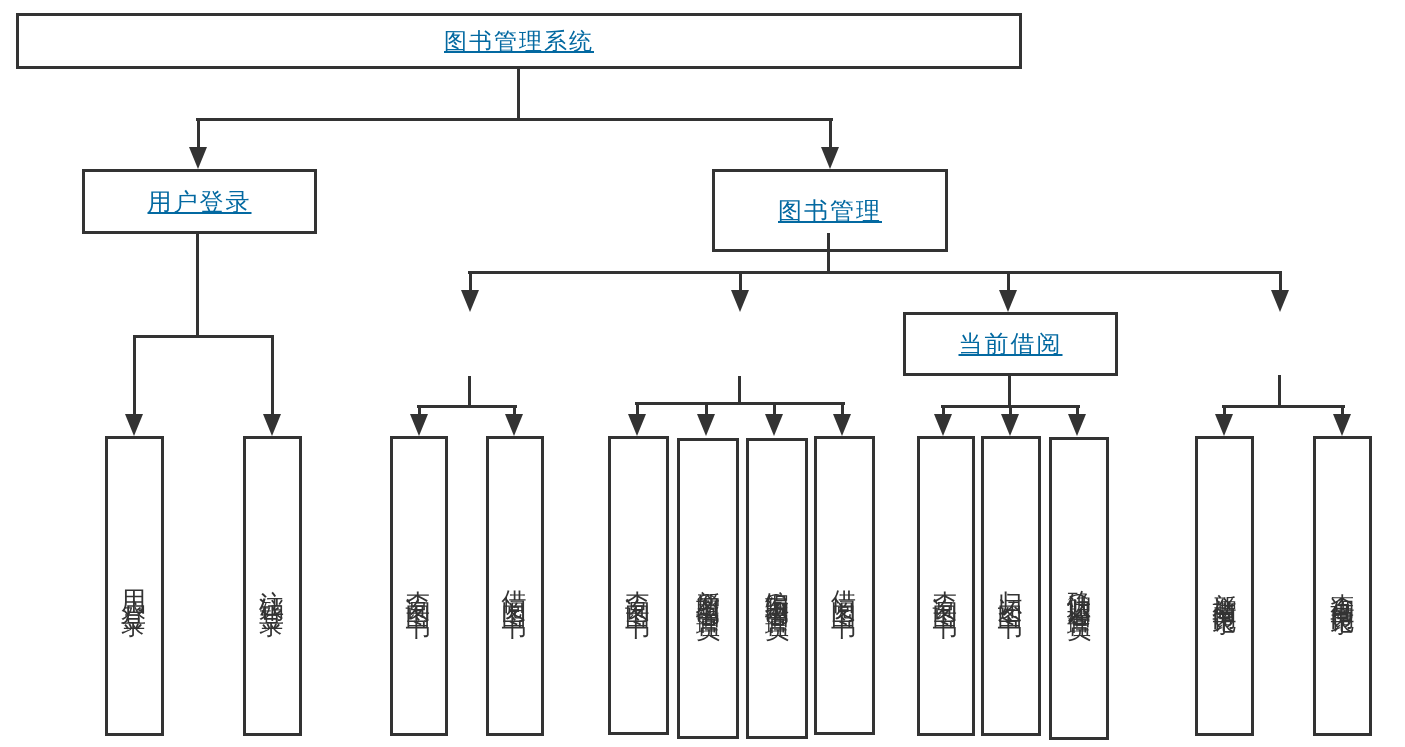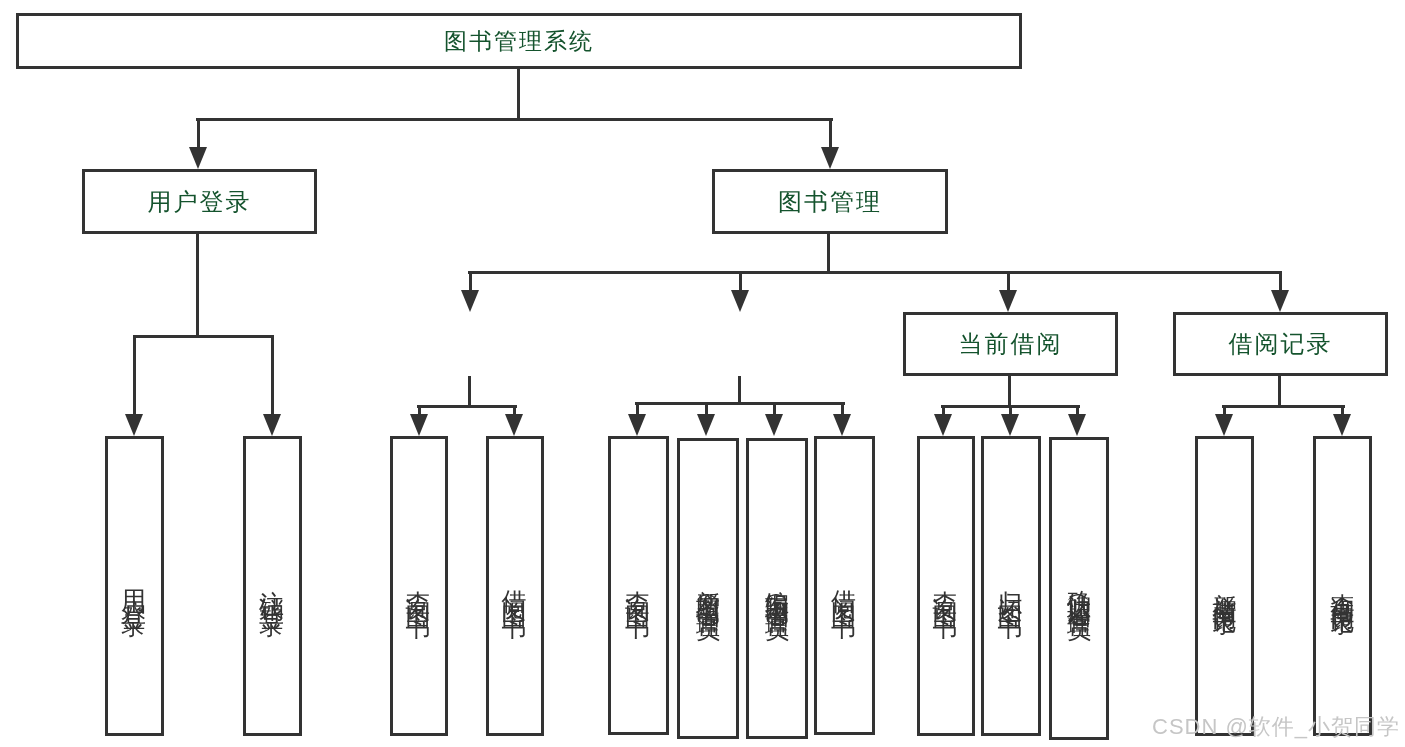--- a/index.html
+++ b/index.html
@@ -3,21 +3,21 @@
 <meta charset="utf-8">
 <style>
   html,body{margin:0;padding:0;background:#fff;}
   .canvas{
     position:relative;width:1405px;height:747px;background:#ffffff;overflow:hidden;
     font-family:"Liberation Sans","DejaVu Sans",sans-serif;
   }
   .node{
     position:absolute;box-sizing:border-box;border:3px solid #333333;background:#ffffff;
     display:flex;align-items:center;justify-content:center;
-    color:#14532d;font-size:24px;letter-spacing:2px;white-space:nowrap;
+    color:#0369a1;font-size:24px;letter-spacing:2px;white-space:nowrap;text-decoration:underline;
   }
   .node.top{font-size:23px;}
   .leaf{
     position:absolute;box-sizing:border-box;border:3px solid #333333;background:#ffffff;
     display:flex;align-items:center;justify-content:center;
     color:#333333;font-size:25px;
     writing-mode:vertical-rl;text-orientation:mixed;letter-spacing:8px;
   }
   .leaf.long{letter-spacing:4px;font-size:24px;}
   .vline,.hline{position:absolute;background:#333333;}
@@ -45,21 +45,21 @@
   <div class="arrow" style="left:189px;top:121px;height:48px;">
       <div class="shaft"></div>
       <div class="head"></div>
     </div>
   <div class="arrow" style="left:821px;top:121px;height:48px;">
       <div class="shaft"></div>
       <div class="head"></div>
     </div>
 
   <div class="node" style="left:82px;top:169px;width:235px;height:65px;">用户登录</div>
-  <div class="node" style="left:712px;top:169px;width:236px;height:65px;">图书管理</div>
+  <div class="node" style="left:712px;top:169px;width:236px;height:83px;">图书管理</div>
 
   <div class="vline" style="left:196px;top:233px;width:3px;height:105px;"></div>
   <div class="hline" style="left:133px;top:335px;width:141px;height:3px;"></div>
   <div class="arrow" style="left:125px;top:338px;height:98px;">
       <div class="shaft"></div>
       <div class="head"></div>
     </div>
   <div class="arrow" style="left:263px;top:338px;height:98px;">
       <div class="shaft"></div>
       <div class="head"></div>
@@ -78,21 +78,20 @@
   <div class="arrow" style="left:999px;top:274px;height:38px;">
       <div class="shaft"></div>
       <div class="head"></div>
     </div>
   <div class="arrow" style="left:1271px;top:274px;height:38px;">
       <div class="shaft"></div>
       <div class="head"></div>
     </div>
 
   <div class="node" style="left:903px;top:312px;width:215px;height:64px;">当前借阅</div>
-  <div class="node" style="left:1173px;top:312px;width:215px;height:64px;">借阅记录</div>
 
   <div class="vline" style="left:468px;top:376px;width:3px;height:32px;"></div>
   <div class="hline" style="left:417px;top:405px;width:100px;height:3px;"></div>
   <div class="arrow" style="left:410px;top:408px;height:28px;">
       <div class="shaft"></div>
       <div class="head"></div>
     </div>
   <div class="arrow" style="left:505px;top:408px;height:28px;">
       <div class="shaft"></div>
       <div class="head"></div>
@@ -154,15 +153,14 @@
   <div class="leaf long" style="left:746px;top:438px;width:62px;height:301px;">编辑图书（管理员）</div>
   <div class="leaf" style="left:814px;top:436px;width:61px;height:299px;">借阅图书</div>
 
   <div class="leaf" style="left:917px;top:436px;width:58px;height:300px;">查询图书</div>
   <div class="leaf" style="left:981px;top:436px;width:60px;height:300px;">归还图书</div>
   <div class="leaf long" style="left:1049px;top:437px;width:60px;height:303px;">确认归还（管理员）</div>
 
   <div class="leaf long" style="left:1195px;top:436px;width:59px;height:300px;">新增借阅记录</div>
   <div class="leaf long" style="left:1313px;top:436px;width:59px;height:300px;">查询借阅记录</div>
 
-  <div class="watermark">CSDN @软件_小贺同学</div>
 
 </div>
 
 </body></html>

